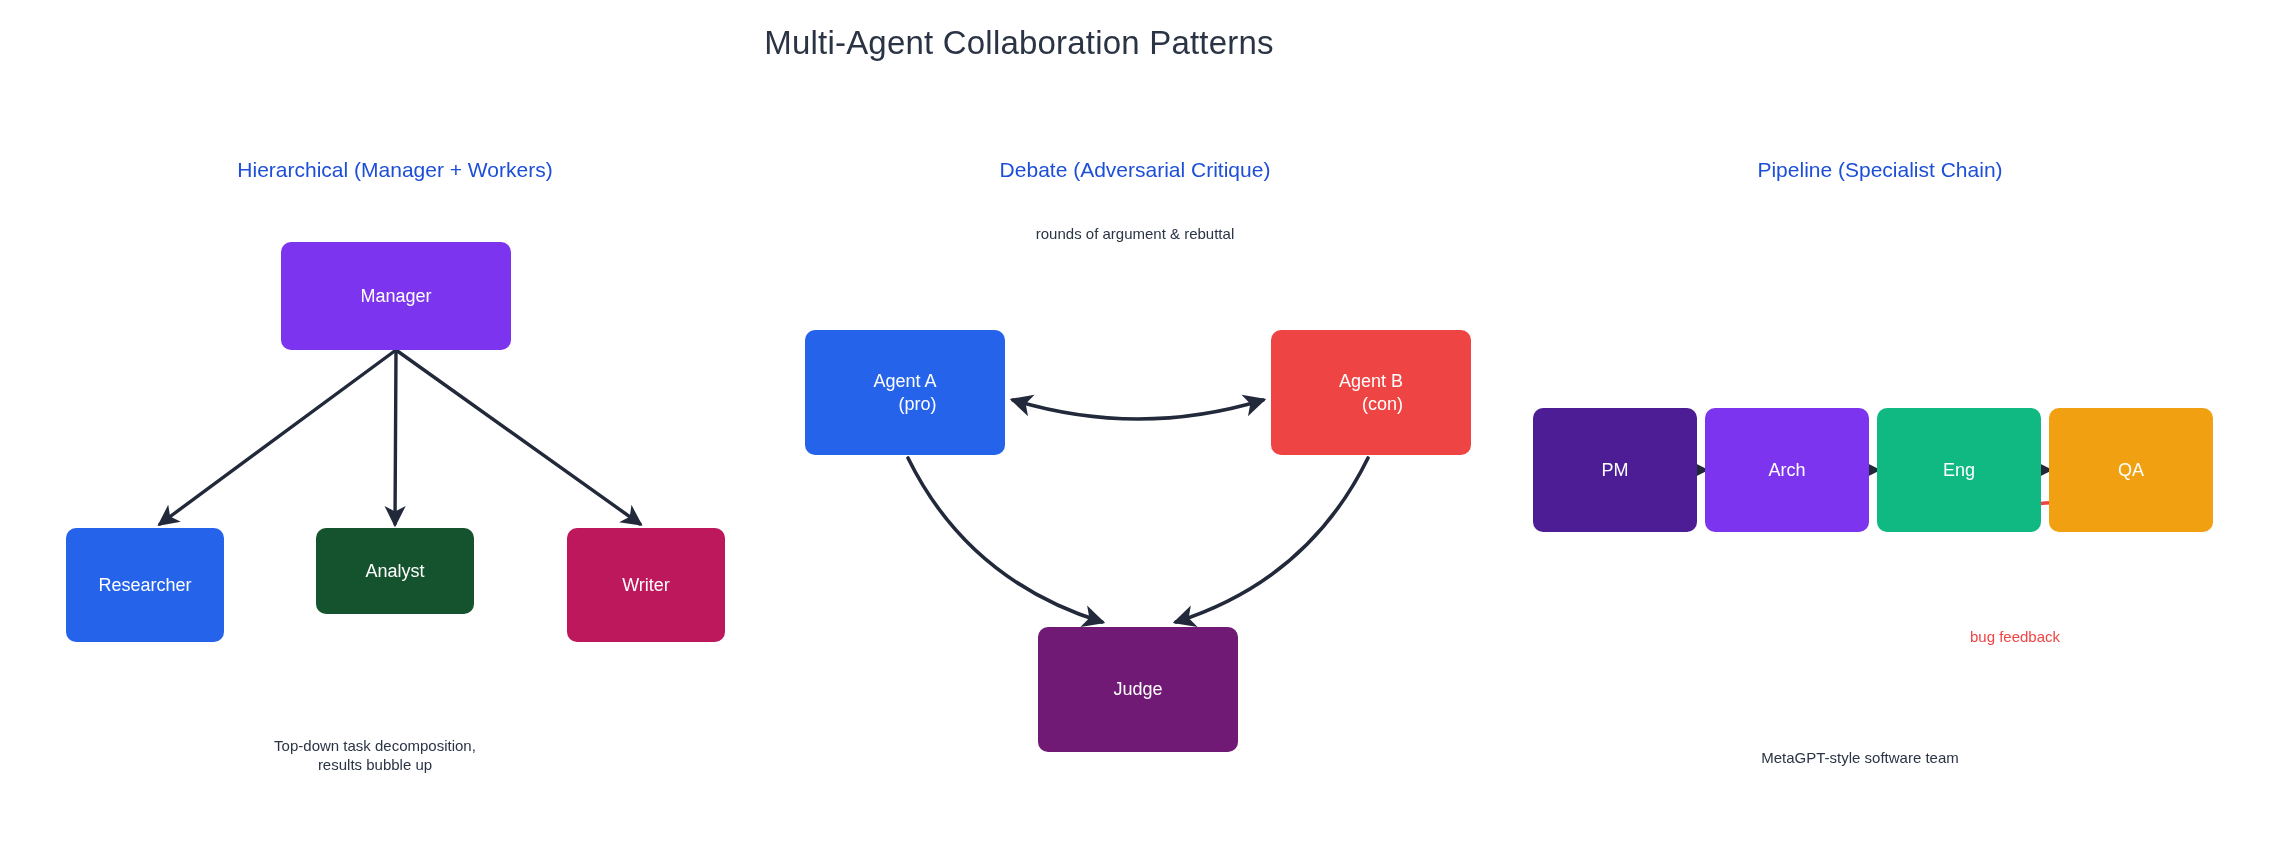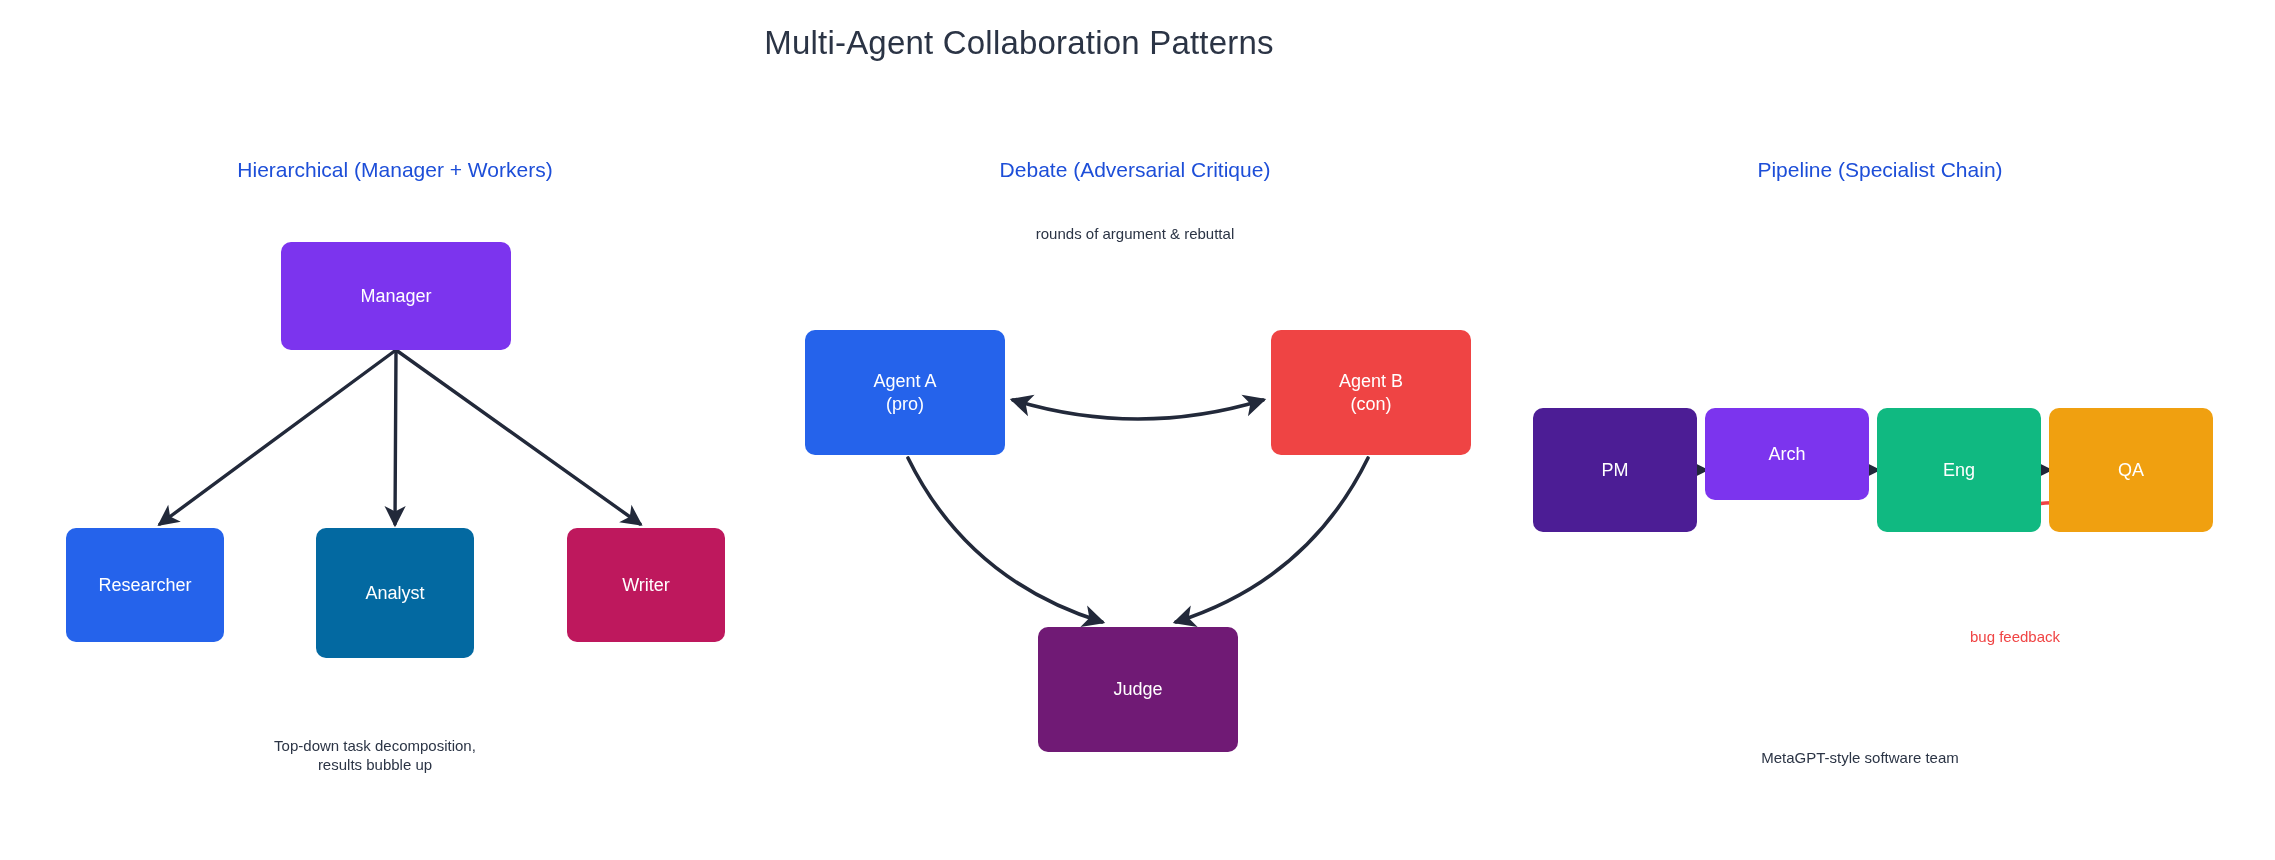--- a/index.html
+++ b/index.html
@@ -57,21 +57,21 @@
   .caption.red {
     color: #f04444;
     font-size: 15px;
   }
   .node {
     position: absolute;
     border-radius: 10px;
     display: flex;
     align-items: center;
     justify-content: center;
-    text-align: center;
+    text-align: right;
     color: #ffffff;
     font-size: 18px;
     line-height: 1.25;
     font-weight: 400;
     box-sizing: border-box;
     white-space: pre-line;
     user-select: none;
   }
   .node.small { font-size: 18px; }
 </style>
@@ -132,21 +132,21 @@
   <div class="page-title">Multi-Agent Collaboration Patterns</div>
 
   <div class="panel-title" style="left:0; top:158px; width:790px;">Hierarchical (Manager + Workers)</div>
 
   <div class="node" style="left:281px; top:242px; width:230px; height:108px; background:#7c34ee;">
     <span>Manager</span>
   </div>
   <div class="node" style="left:66px; top:528px; width:158px; height:114px; background:#2563eb;">
     <span>Researcher</span>
   </div>
-  <div class="node" style="left:316px; top:528px; width:158px; height:130px; background:#0369a1;">
+  <div class="node" style="left:316px; top:528px; width:158px; height:86px; background:#14532d;">
     <span>Analyst</span>
   </div>
   <div class="node" style="left:567px; top:528px; width:158px; height:114px; background:#be185d;">
     <span>Writer</span>
   </div>
 
   <div class="caption" style="left:160px; top:737px; width:430px;">Top-down task decomposition,
 results bubble up</div>
 
   <div class="panel-title" style="left:740px; top:158px; width:790px;">Debate (Adversarial Critique)</div>
@@ -163,21 +163,21 @@
   </div>
   <div class="node" style="left:1038px; top:627px; width:200px; height:125px; background:#701a75;">
     <span>Judge</span>
   </div>
 
   <div class="panel-title" style="left:1485px; top:158px; width:790px;">Pipeline (Specialist Chain)</div>
 
   <div class="node small" style="left:1533px; top:408px; width:164px; height:124px; background:#4c1d95;">
     <span>PM</span>
   </div>
-  <div class="node small" style="left:1705px; top:408px; width:164px; height:92px; background:#7c34ee;">
+  <div class="node small" style="left:1705px; top:408px; width:164px; height:124px; background:#7c34ee;">
     <span>Arch</span>
   </div>
   <div class="node small" style="left:1877px; top:408px; width:164px; height:124px; background:#10b981;">
     <span>Eng</span>
   </div>
   <div class="node small" style="left:2049px; top:408px; width:164px; height:124px; background:#f0a010;">
     <span>QA</span>
   </div>
 
   <div class="caption red" style="left:1890px; top:628px; width:250px;">bug feedback</div>

